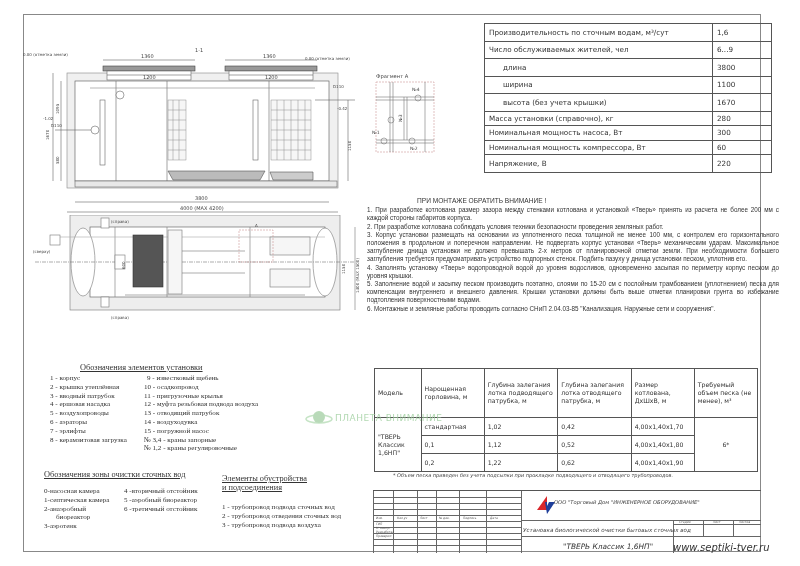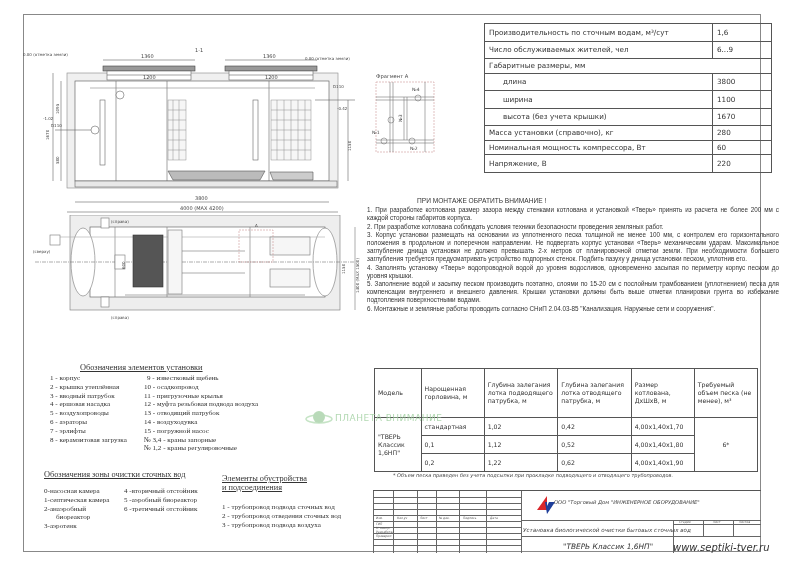--- a/index.html
+++ b/index.html
@@ -189,38 +189,39 @@
 <table class="spec">
   <tbody>
       <tr class="tall">
         <td>Производительность по сточным водам, м³/сут</td>
         <td class="v">1,6</td>
       </tr>
   <tr class="tall">
         <td>Число обслуживаемых жителей, чел</td>
         <td class="v">6...9</td>
       </tr>
-  <tr>
-        <td colspan="2">Габаритные размеры, мм</td>
-      </tr>
   <tr class="tall">
         <td class="ind">длина</td>
         <td class="v">3800</td>
       </tr>
   <tr class="tall">
         <td class="ind">ширина</td>
         <td class="v">1100</td>
       </tr>
   <tr class="tall">
         <td class="ind">высота (без учета крышки)</td>
         <td class="v">1670</td>
       </tr>
   <tr>
         <td>Масса установки (справочно), кг</td>
         <td class="v">280</td>
+      </tr>
+  <tr>
+        <td>Номинальная мощность насоса, Вт</td>
+        <td class="v">300</td>
       </tr>
   <tr>
         <td>Номинальная мощность компрессора, Вт</td>
         <td class="v">60</td>
       </tr>
   <tr class="tall">
         <td>Напряжение, В</td>
         <td class="v">220</td>
       </tr>
 </tbody>

